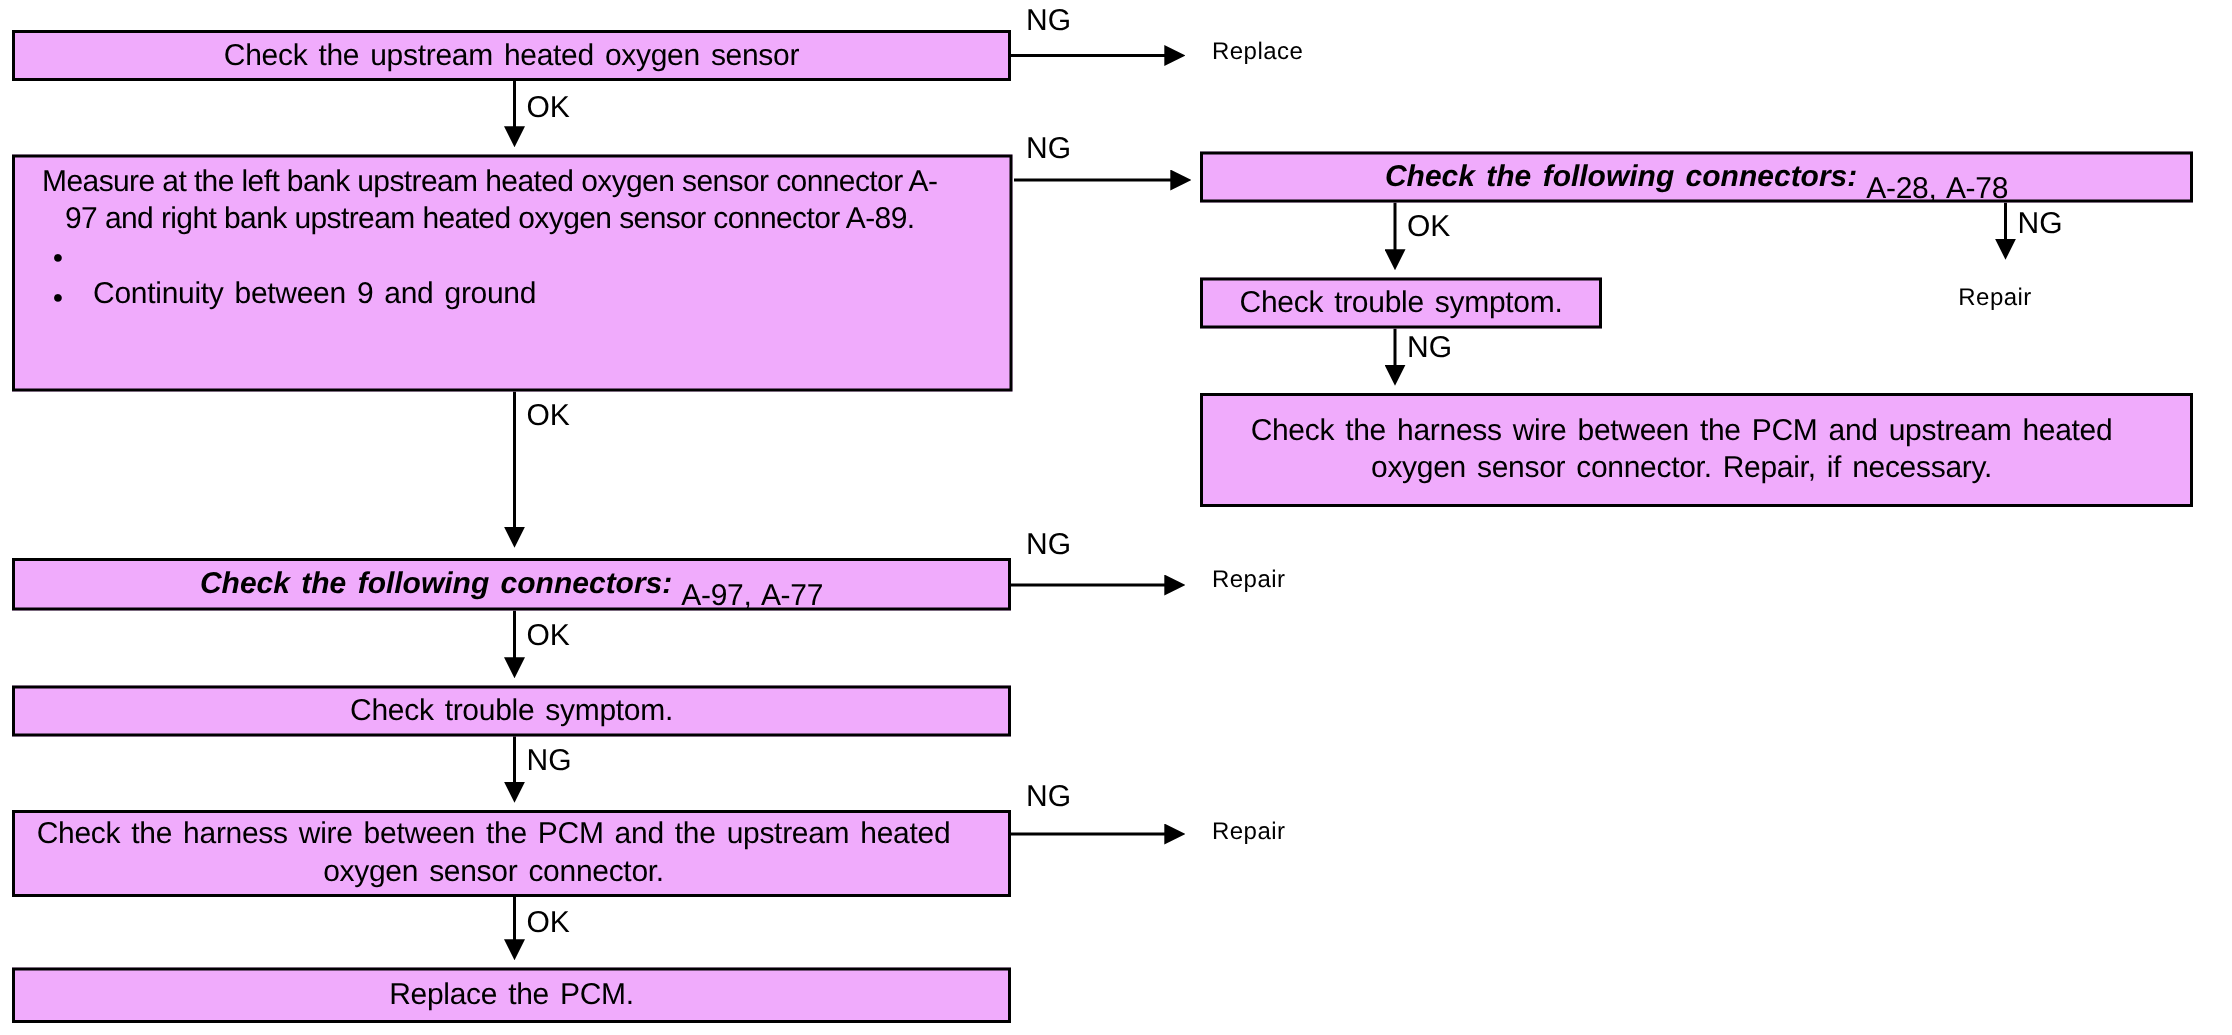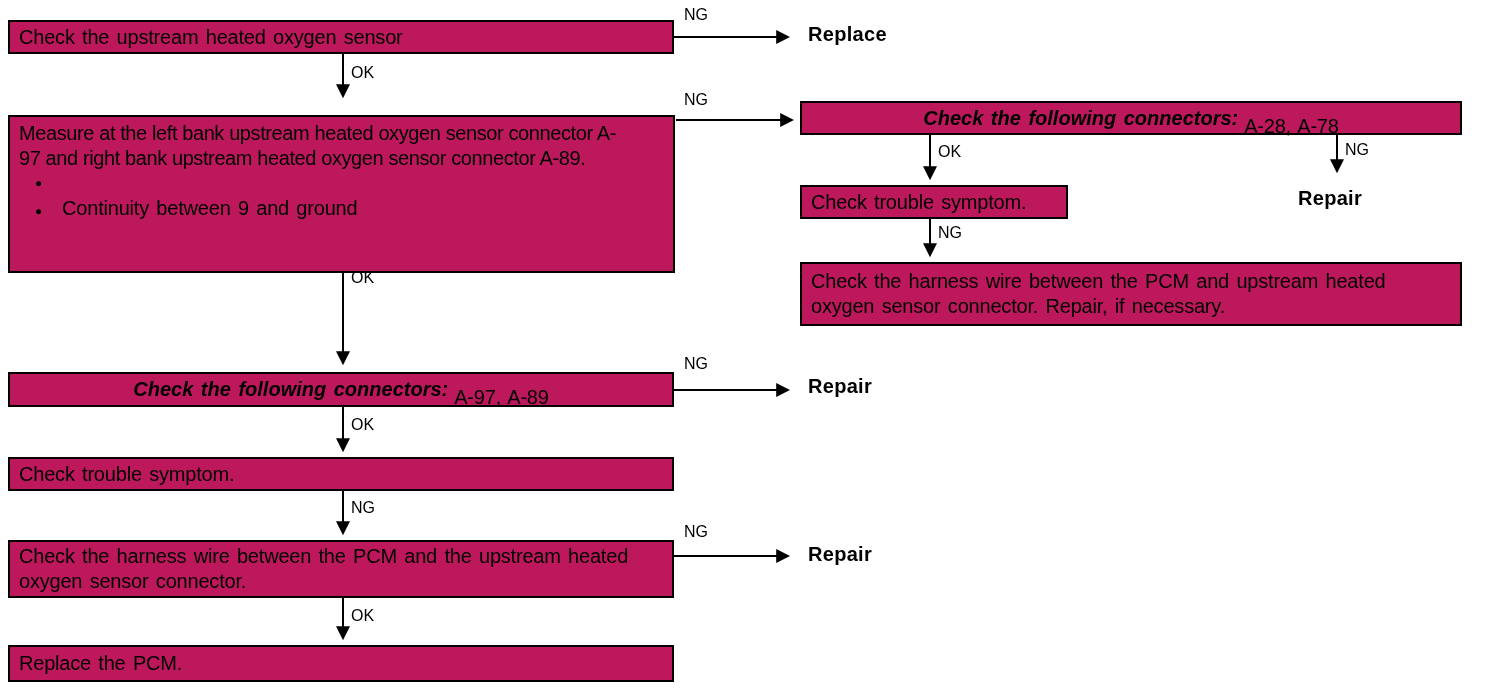--- a/index.html
+++ b/index.html
@@ -9,63 +9,64 @@
     height: 690px;
     background: #ffffff;
     font-family: "Liberation Sans", sans-serif;
     color: #000;
     overflow: hidden;
   }
   .svg-layer { position: absolute; left: 0; top: 0; width: 1488px; height: 690px; }
   .box {
     position: absolute;
     border: 2px solid #000;
-    background: #be185d;
+    background: #f0abfc;
     box-sizing: border-box;
     font-size: 20px;
     line-height: 25px;
     padding: 15px 9px;
     word-spacing: 2px;
     letter-spacing: -0.2px;
     display: flex;
     flex-direction: column;
     justify-content: center;
+    text-align: center;
   }
   .box b { letter-spacing: 0; font-style: italic; }
   .label {
     position: absolute;
-    font-size: 16px;
+    font-size: 20px;
     line-height: 23px;
     white-space: nowrap;
   }
   .terminal {
     position: absolute;
-    font-size: 20px;
+    font-size: 16px;
     line-height: 23px;
-    font-weight: bold;
+    font-weight: normal;
     letter-spacing: 0.3px;
     white-space: nowrap;
   }
   .intro { max-width: 615px; word-spacing: 0; letter-spacing: -0.4px; }
   .bullet-row { display: flex; gap: 20px; padding-left: 16px; align-items: baseline; }
   .bullet { font-size: 12px; line-height: 25px; flex: 0 0 auto; }
   .ok-line { padding-left: 52px; }
   .ok-line .ok-val { margin-left: 16px; }
   .narrow { display: block; max-width: 620px; }
   .conn-val { margin-left: 6px; margin-top: 16px; }
 
   #box1  { left: 8px;   top: 20px;  width: 666px; height: 34px; }
-  #box2  { left: 8px;   top: 103px; width: 667px; height: 158px; padding-top: 4px; justify-content: flex-start; margin-top: 12px; }
+  #box2  { left: 8px;   top: 103px; width: 667px; height: 158px; padding-top: 4px; justify-content: flex-start; }
   #box3  { left: 8px;   top: 372px; width: 666px; height: 35px; flex-direction: row; align-items: center; }
   #box4  { left: 8px;   top: 457px; width: 666px; height: 33px; }
   #box5  { left: 8px;   top: 540px; width: 666px; height: 58px; }
   #box6  { left: 8px;   top: 645px; width: 666px; height: 37px; }
   #rbox1 { left: 800px; top: 101px; width: 662px; height: 34px; flex-direction: row; align-items: center; }
   #rbox2 { left: 800px; top: 185px; width: 268px; height: 34px; }
-  #rbox3 { left: 800px; top: 262px; width: 662px; height: 64px; }
+  #rbox3 { left: 800px; top: 262px; width: 662px; height: 76px; }
 
   #ng1 { left: 684px;  top: 3px; }
   #ok1 { left: 351px;  top: 61px; }
   #ng2 { left: 684px;  top: 88px; }
   #ok2 { left: 351px;  top: 266px; }
   #ng3 { left: 684px;  top: 352px; }
   #ok3 { left: 351px;  top: 413px; }
   #ng4 { left: 351px;  top: 496px; }
   #ng5 { left: 684px;  top: 520px; }
   #ok4 { left: 351px;  top: 604px; }
@@ -115,21 +116,21 @@
       <span class="bullet">●</span>
     </div>
     <div class="bullet-row">
       <span class="bullet">●</span>
       <span>Continuity between 9 and ground</span>
     </div>
   </div>
 
   <div class="box" id="box3">
     <b>Check the following connectors:</b>
-      <span class="conn-val">A-97, A-89</span>
+      <span class="conn-val">A-97, A-77</span>
   </div>
 
   <div class="box" id="box4">
     <span>Check trouble symptom.</span>
   </div>
 
   <div class="box" id="box6">
     <span>Replace the PCM.</span>
   </div>
 

